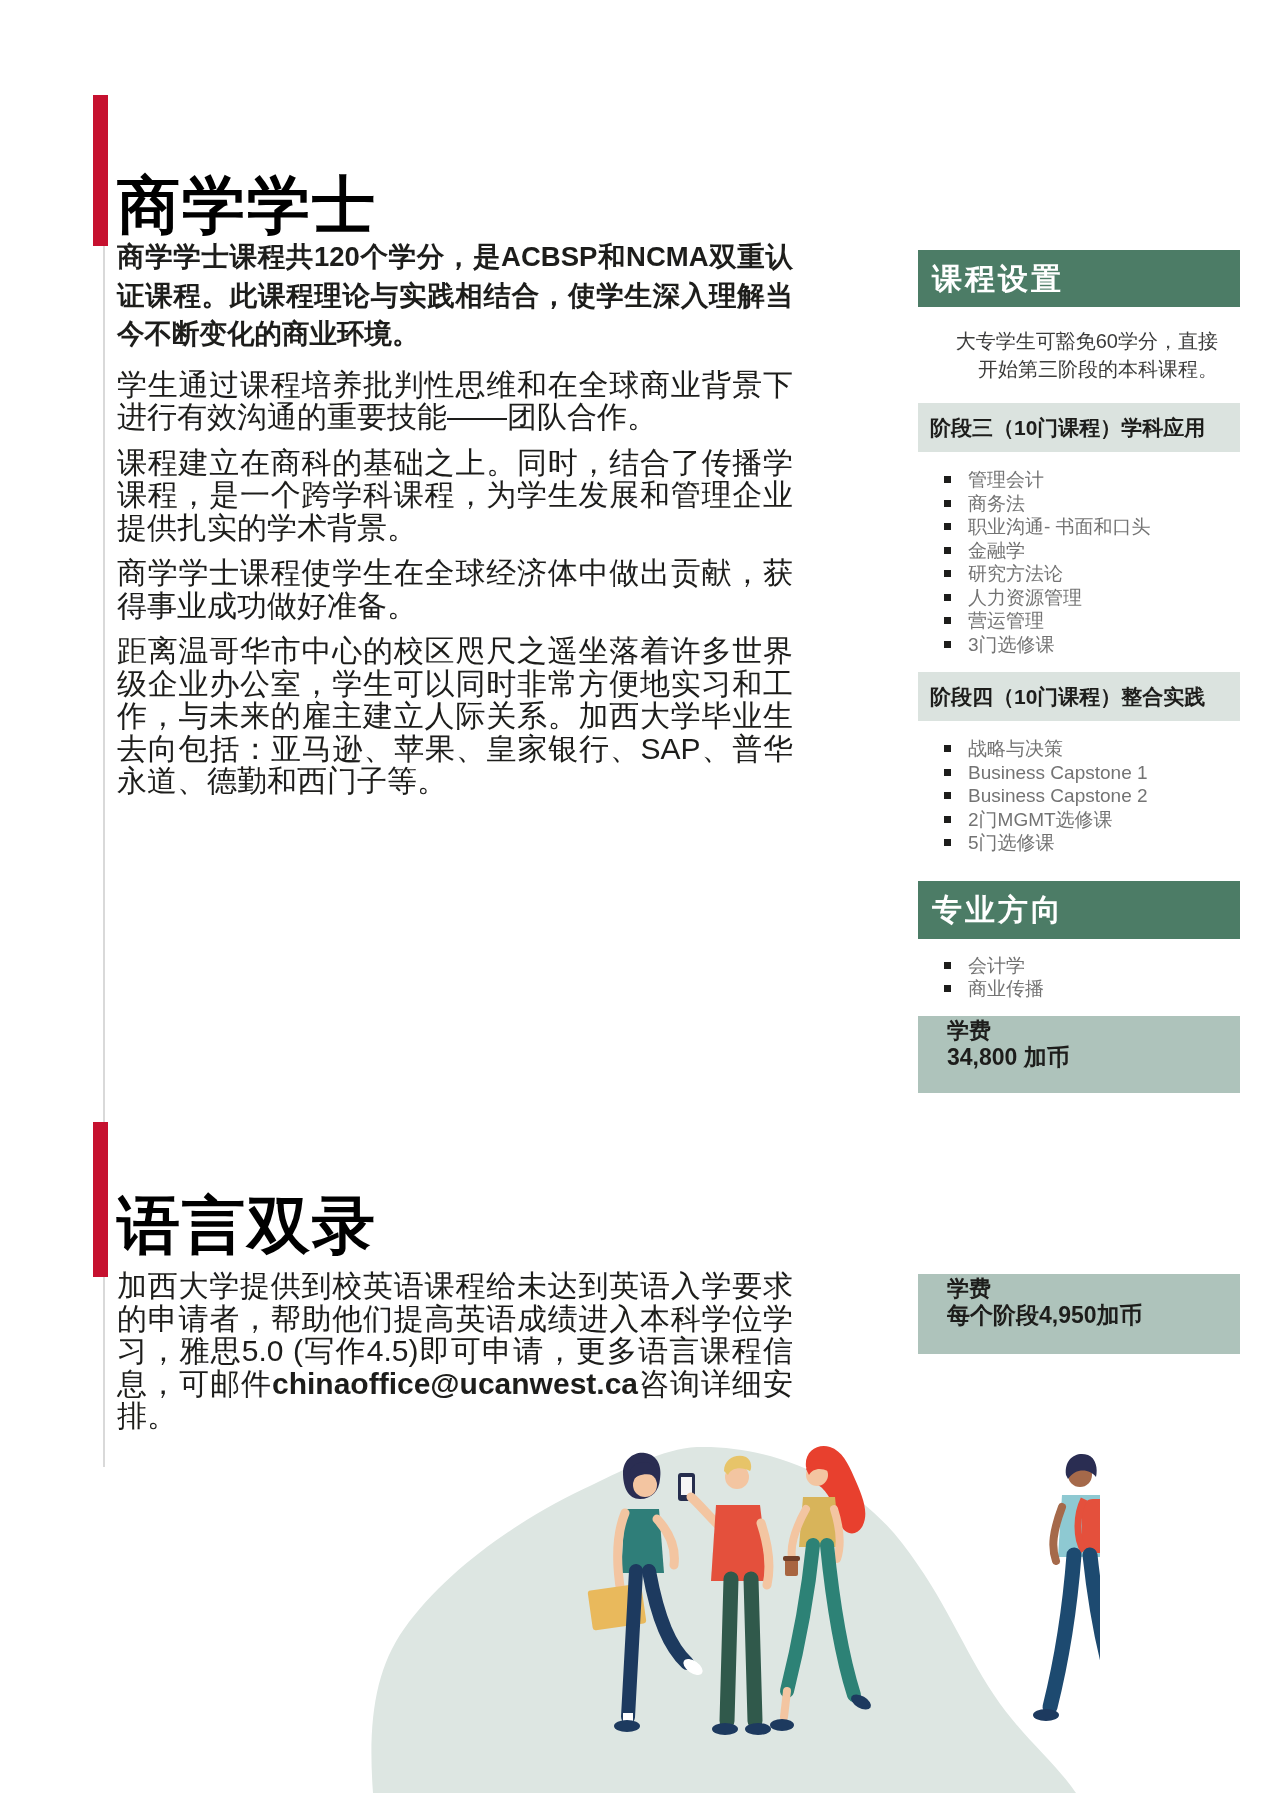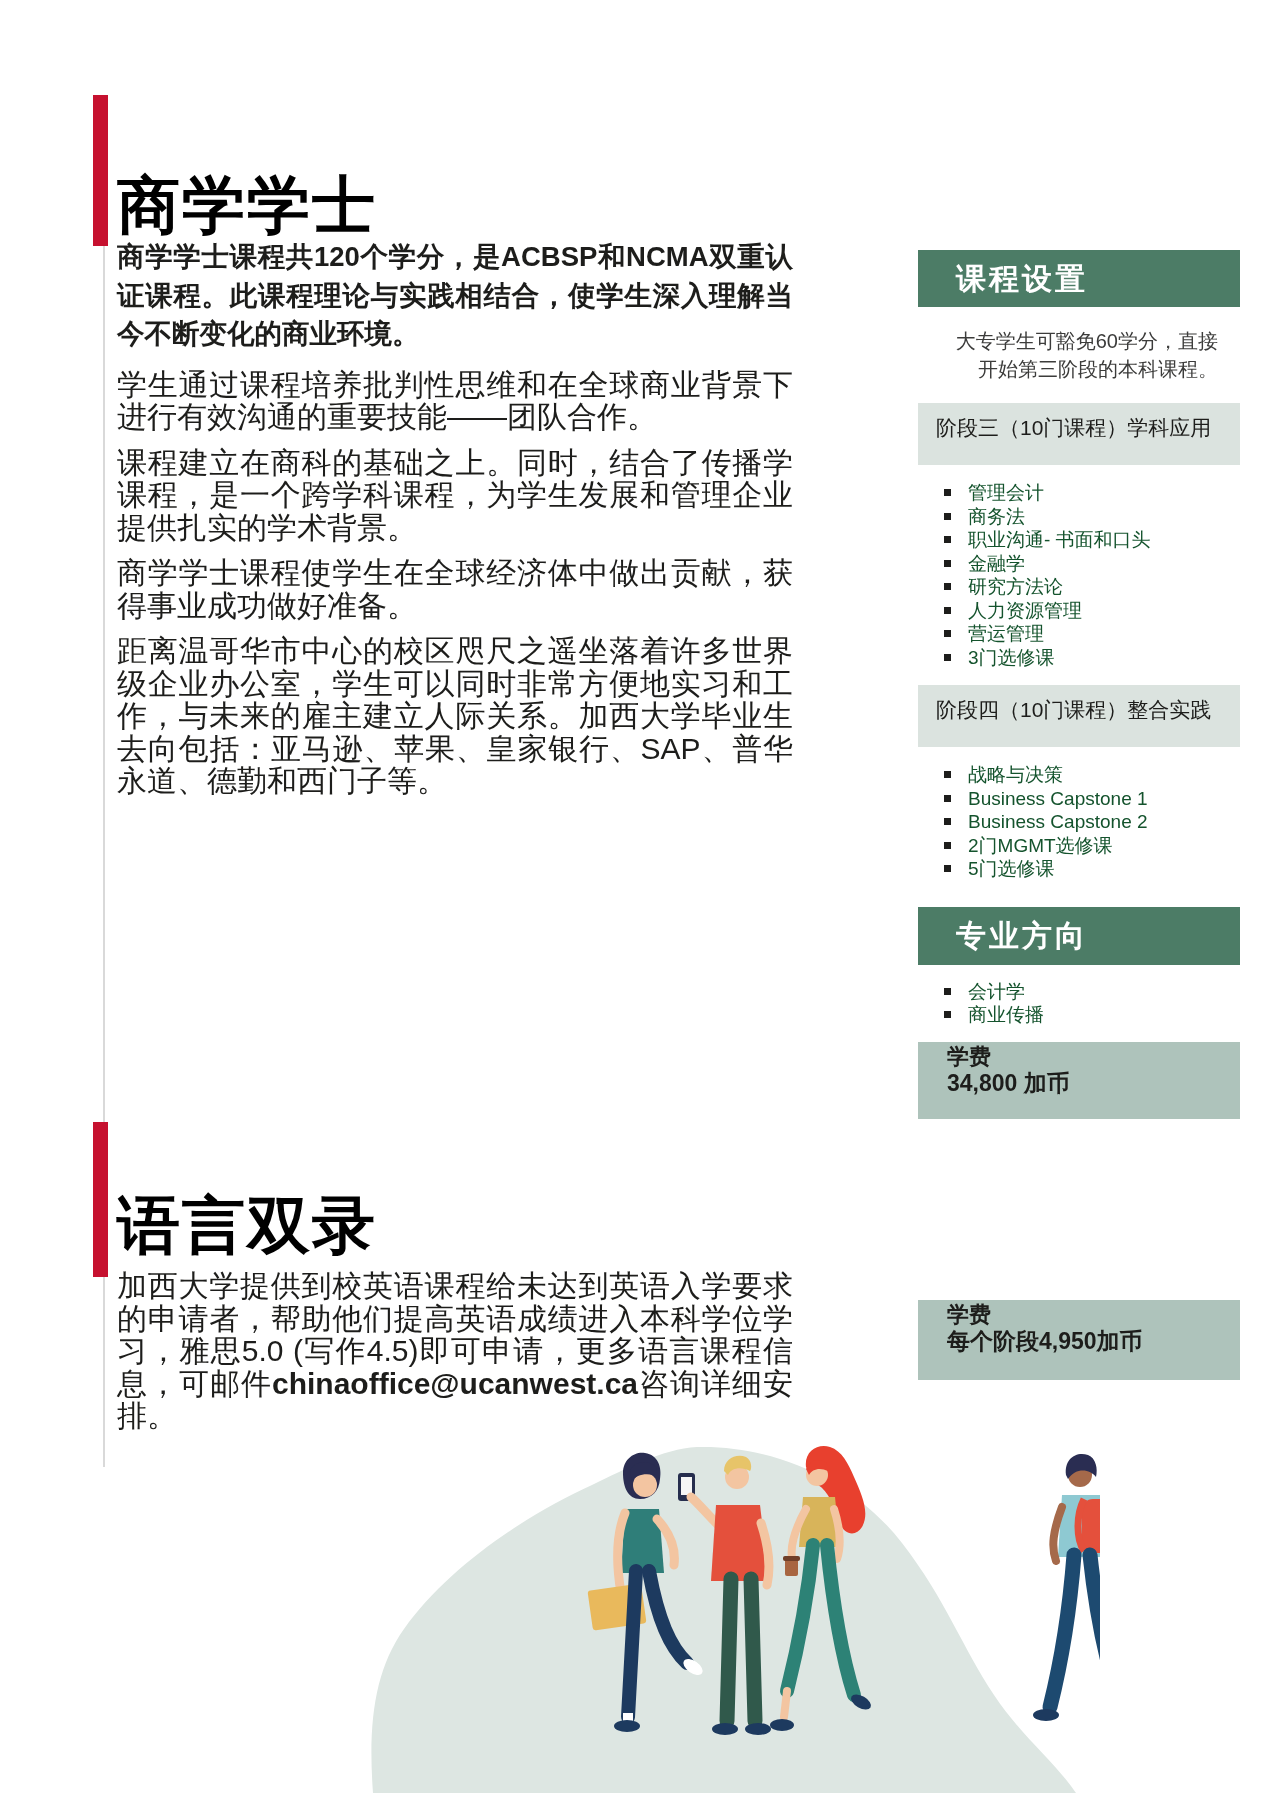--- a/index.html
+++ b/index.html
@@ -25,33 +25,33 @@
   #business-text{top:238px;}
   #language-text{top:1270px;}
   .intro{font-size:27.5px;line-height:38.5px;font-weight:600;margin:0 0 15px 0;text-align:justify;}
   .body-p{font-size:30px;line-height:32.5px;font-weight:400;margin:0 0 13px 0;text-align:justify;}
   .email-bold{font-weight:700;}
 
   
   #sidebar{position:absolute;left:918px;top:250px;width:322px;z-index:3;}
   .green-header{
     background:#4c7c66;color:#ffffff;height:57px;line-height:57px;
-    font-size:30px;font-weight:700;letter-spacing:3px;padding-left:38px;box-sizing:border-box;
+    font-size:30px;font-weight:700;letter-spacing:3px;padding-left:14px;box-sizing:border-box;
   }
   #majors-header{margin-top:26px;height:58px;line-height:58px;}
   .side-note{margin:20px 0 0 20px;width:280px;font-size:20px;line-height:28px;color:#3c3c3b;text-align:right;}
   .phase-header{
-    background:#dbe3df;height:62px;line-height:49px;font-size:21px;font-weight:400;
-    color:#1d1d1b;padding-left:18px;box-sizing:border-box;margin-top:16px;
+    background:#dbe3df;height:49px;line-height:49px;font-size:21px;font-weight:700;
+    color:#1d1d1b;padding-left:12px;box-sizing:border-box;margin-top:16px;
   }
   #phase3-header{margin-top:20px;}
   ul.bullets{list-style:none;margin:16px 0 0 0;padding:0 0 0 26px;}
   #majors-list{margin-top:15px;}
   ul.bullets li{
-    position:relative;padding-left:24px;font-size:19px;line-height:23.5px;color:#14532d;
+    position:relative;padding-left:24px;font-size:19px;line-height:23.5px;color:#737373;
   }
   ul.bullets li::before{
     content:"";position:absolute;left:0;top:8px;width:7px;height:7px;background:#1d1d1b;
   }
   .tuition-box{
     background:#aec3bb;box-sizing:border-box;padding:2px 0 0 29px;
     font-weight:700;color:#1d1d1b;
   }
   #tuition-business{margin-top:15px;height:77px;}
   #tuition-language{margin-top:181px;height:80px;}

